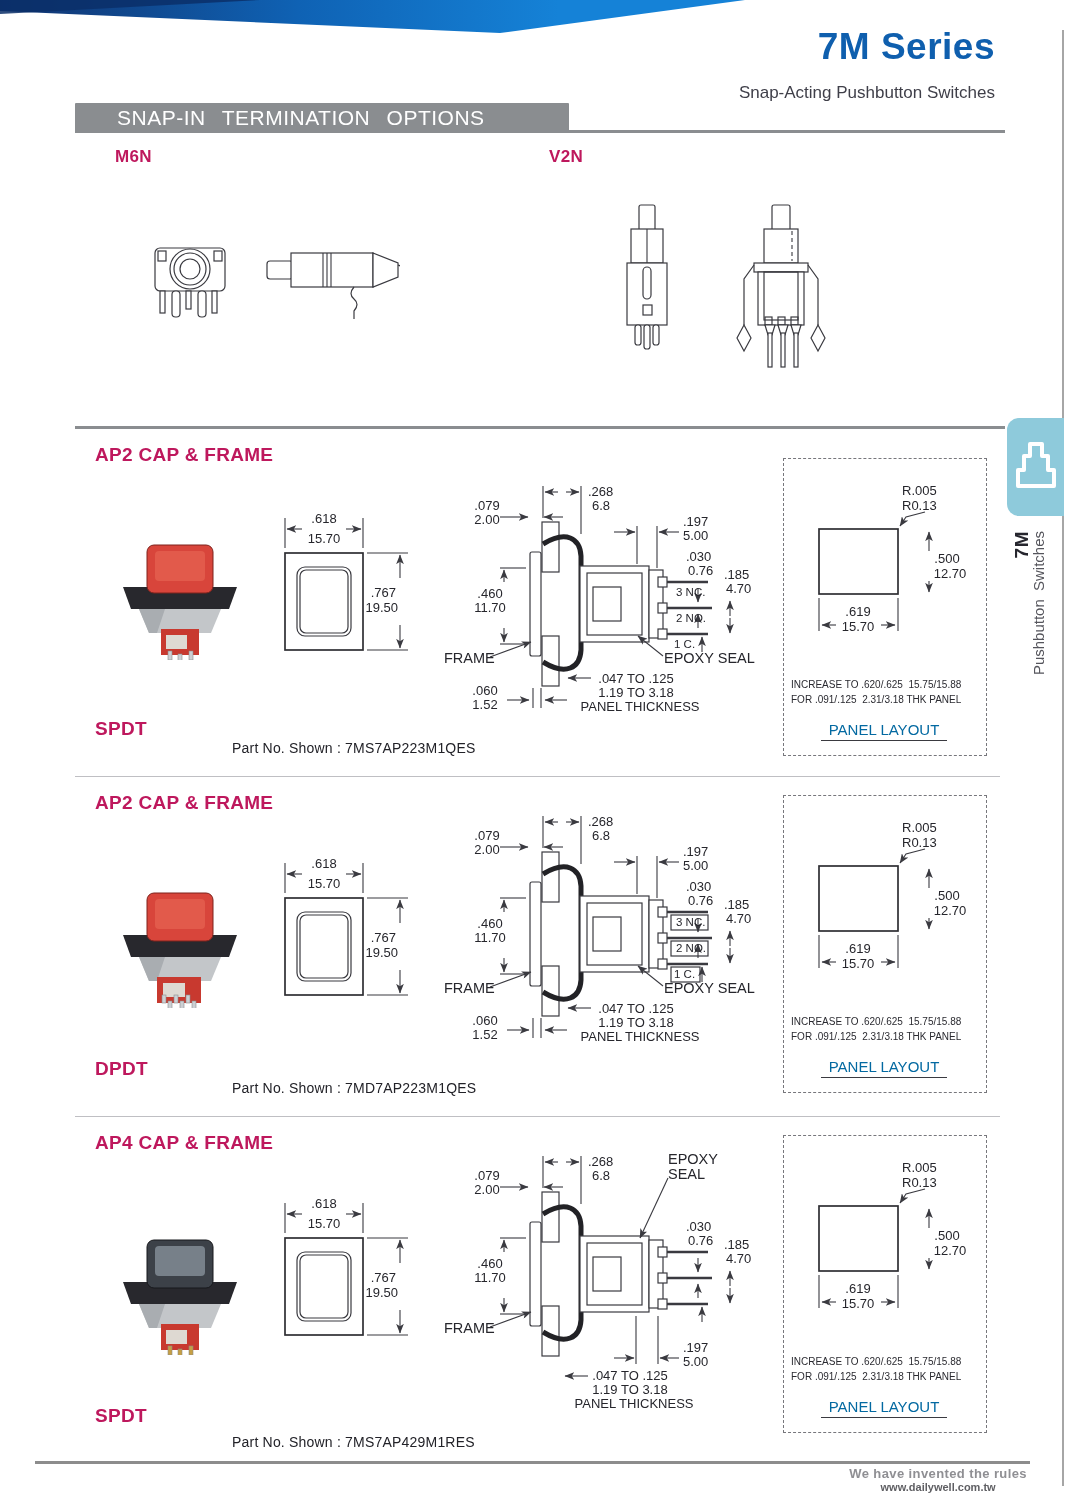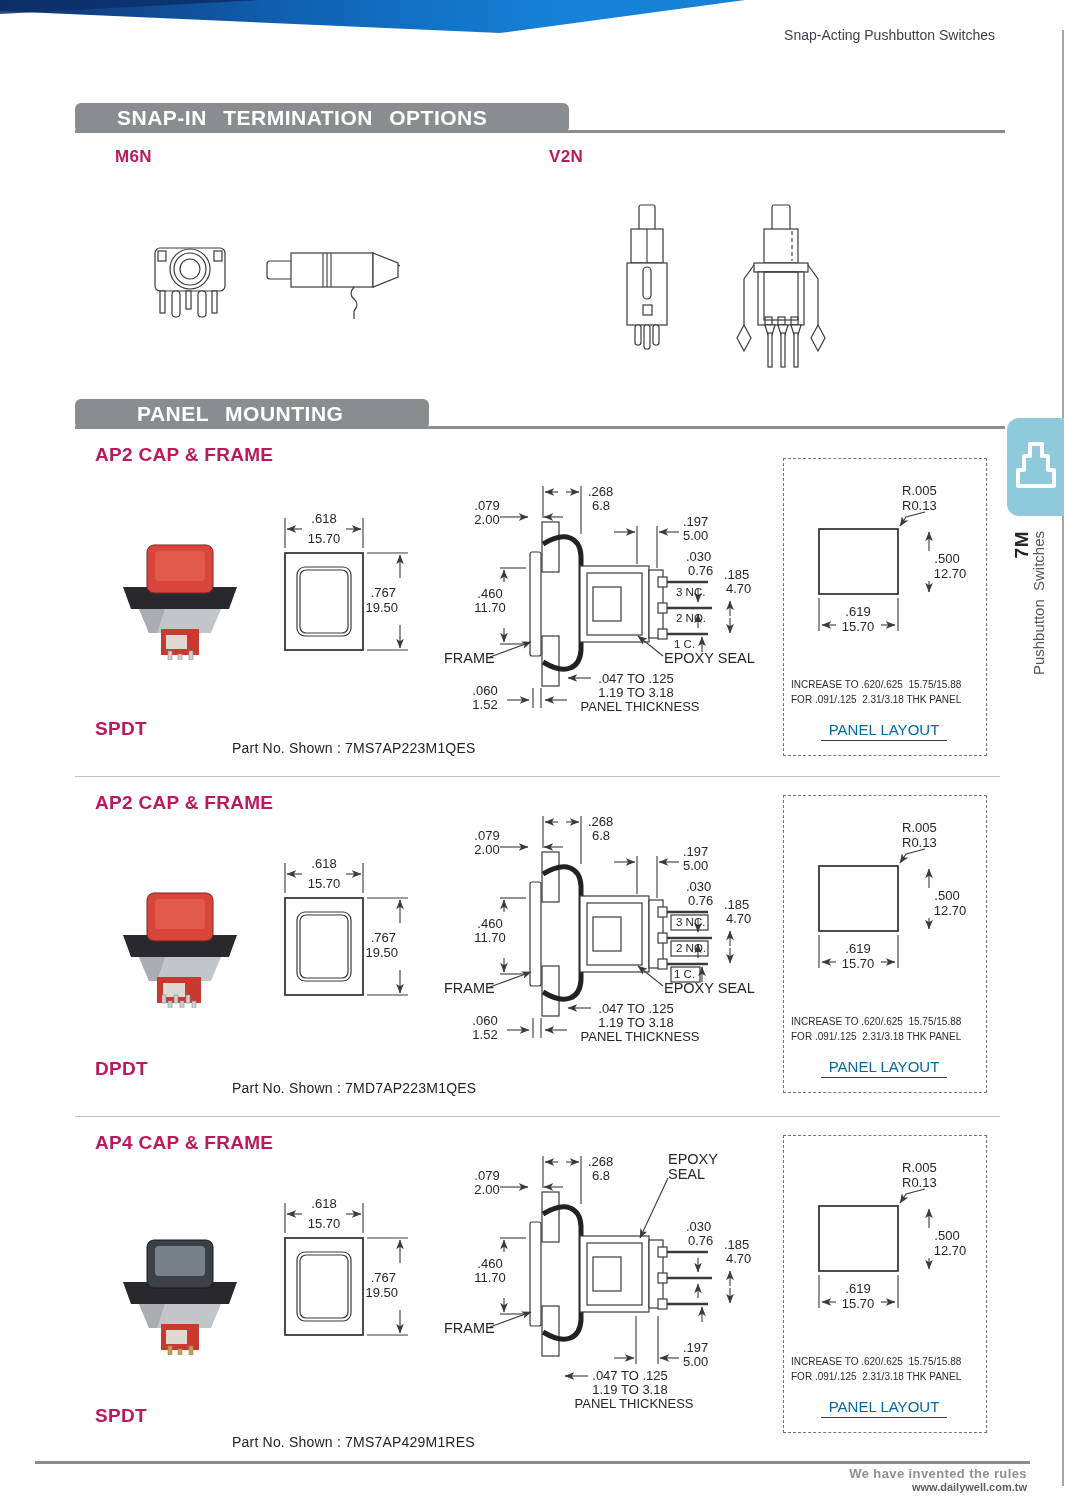--- a/index.html
+++ b/index.html
@@ -12,21 +12,21 @@
   .ln2{stroke:#2e2e33;stroke-width:1.7;fill:none}
   .dl{stroke:#3a3a40;stroke-width:1.1;fill:none}
   .pin{stroke:#3a3a40;stroke-width:2.6}
   text{font-family:"Liberation Sans",sans-serif;fill:#26262c}
   .t13{font-size:13px}
   .t11{font-size:11.5px}
   .t14{font-size:14.5px}
   .tc{text-anchor:middle}
   .te{text-anchor:end}
   
-  .secbar{height:30px;background:#8a8d90;border-radius:6px;color:#fff;font-weight:bold;
+  .secbar{height:30px;background:#8a8d90;border-radius:1px;color:#fff;font-weight:normal;
           font-size:21px;letter-spacing:.5px;word-spacing:10px;line-height:30px}
   .barline{height:3px;background:#8a8d90}
   .redlab{color:#be185d;font-size:19px;font-weight:700;letter-spacing:.3px}
   .partno{font-size:14px;color:#222228;letter-spacing:.2px}
   .panelbox{width:202px;border:1.6px dashed #77777c;background:#fff}
   .pl-note{font-size:10px;color:#2a2a30;line-height:15px;white-space:pre-wrap}
   .pl-cap{font-size:15px;color:#0369a1;border-bottom:1.6px solid #3a3a40;padding:0 8px 2px}
   .divider{height:1px;background:#bfbfc3}
 </style>
 </head>
@@ -55,21 +55,22 @@
       <stop offset="1" stop-color="#1582d7"></stop>
     </linearGradient>
   </defs>
   <polygon points="0,0 745,0 500,33 0,11" fill="url(#bg1)"></polygon>
   <polygon points="0,0 260,0 0,14" fill="#0b2f68" opacity="0.85"></polygon>
 </svg>
 
 <div class="abs" style="left:1062px;top:30px;width:2px;height:1456px;background:#a6a6a6"></div>
 
 <div class="abs" style="right:72px;top:26px;text-align:right">
-  <div style="font-size:14px;color:#3f3f49;margin-top:1px">Snap-Acting Pushbutton Switches</div>
+  <div style="font-size:37px;font-weight:bold;color:#0f5fae;letter-spacing:.5px">7M Series</div>
+  <div style="font-size:17px;color:#3f3f49;margin-top:15px">Snap-Acting Pushbutton Switches</div>
 </div>
 
 <div class="abs secbar" style="left:75px;top:103px;width:494px;padding-left:42px;box-sizing:border-box">SNAP-IN TERMINATION OPTIONS</div>
 <div class="abs barline" style="left:75px;top:130px;width:930px"></div>
 
 <div class="abs redlab" style="left:115px;top:147px;font-size:17px">M6N</div>
 <div class="abs redlab" style="left:549px;top:147px;font-size:17px">V2N</div>
 
 <svg class="abs" style="left:140px;top:233px" width="260" height="130" viewBox="0 0 260 130">
   <g>
@@ -125,21 +126,20 @@
     <polygon points="206,132 199,145 206,158 213,145" class="lnf"></polygon>
     <polygon points="153,132 163,132 160,142 156,142" class="ln"></polygon>
     <rect x="156" y="140" width="4" height="34" class="ln"></rect>
     <polygon points="166,132 176,132 173,142 169,142" class="ln"></polygon>
     <rect x="169" y="140" width="4" height="34" class="ln"></rect>
     <polygon points="179,132 189,132 186,142 182,142" class="ln"></polygon>
     <rect x="182" y="140" width="4" height="34" class="ln"></rect>
   </g>
 </svg>
 
-<div class="abs secbar" style="left:75px;top:399px;width:354px;padding-left:62px;box-sizing:border-box">PANEL MOUNTING</div>
 <div class="abs barline" style="left:75px;top:426px;width:930px"></div>
 
 <div class="abs" style="left:1007px;top:418px;width:57px;height:98px;background:#8ecadb;border-radius:12px 0 0 12px">
   <svg width="56" height="66" viewBox="0 0 56 66" style="margin:16px 0 0 1px">
     <path d="M22,10 L34,10 L34,22 L40,22 L40,36 L46,36 L46,52 L10,52 L10,36 L16,36 L16,22 L22,22 Z" fill="#8ecadb" stroke="#ffffff" stroke-width="4" stroke-linejoin="round"></path>
   </svg>
 </div>
 <div class="abs" style="left:936px;top:608px;width:190px;height:36px;transform:rotate(-90deg);text-align:right">
   <div style="font-size:19px;font-weight:bold;color:#26262e;line-height:17px;letter-spacing:.5px">7M</div>
   <div style="font-size:15px;color:#55555c;line-height:18px;word-spacing:4px">Pushbutton Switches</div>
@@ -531,18 +531,18 @@
     <div class="abs" style="left:0;top:262px;width:200px;text-align:center">
       <span class="pl-cap">PANEL LAYOUT</span>
     </div>
   </div>
 
   <div class="abs redlab" style="left:95px;top:285px">SPDT</div>
   <div class="abs partno" style="left:232px;top:314px">Part No. Shown : 7MS7AP429M1RES</div>
 </div>
 
 <div class="abs" style="left:35px;top:1461px;width:995px;height:3px;background:#8c8c8c"></div>
-<div class="abs" style="right:40px;top:1466px;text-align:right">
+<div class="abs" style="right:40px;top:1466px;text-align:center">
   <div style="font-size:13px;font-weight:bold;color:#8f8f93;letter-spacing:.4px">We have invented the rules</div>
   <div style="font-size:11px;font-weight:bold;color:#5f5f63">www.dailywell.com.tw</div>
 </div>
 
 </div>
 
 </body></html>

